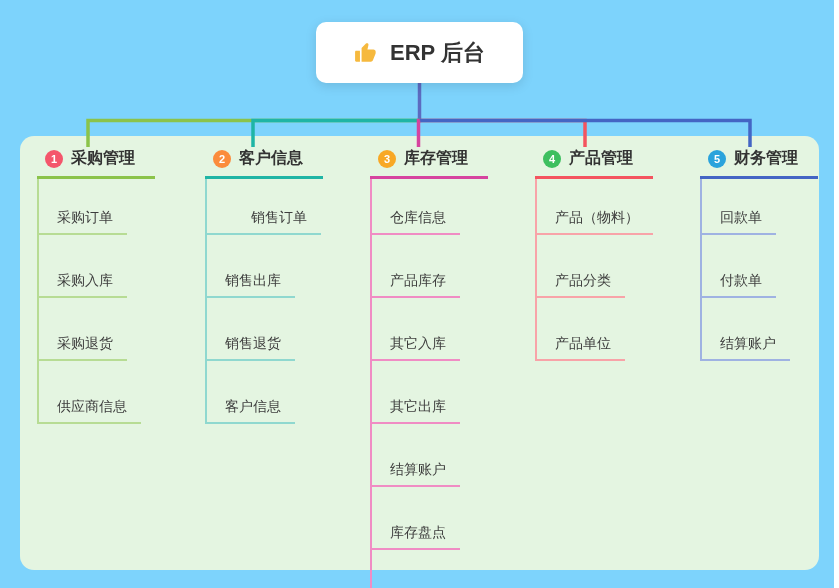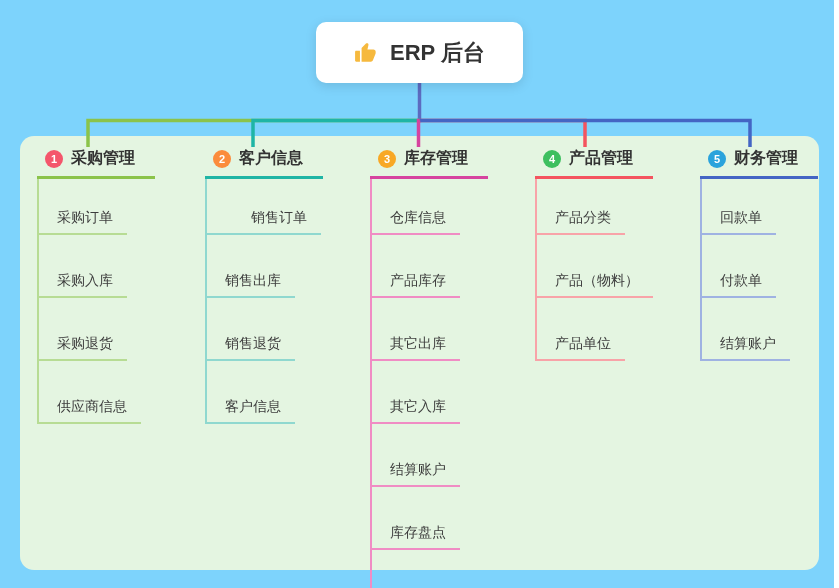--- a/index.html
+++ b/index.html
@@ -131,35 +131,35 @@
       </div>
     </div>
     <div class="branch" style="left: 370px; top: 148px;">
       <div class="branch-header" style="border-bottom-color: rgb(214, 68, 159);">
         <span class="badge" style="background: rgb(248, 168, 37);">3</span>
         <span class="branch-label">库存管理</span>
       </div>
       <div class="branch-items" style="border-left-color: rgb(240, 140, 196);">
         <div class="branch-item" style="border-bottom-color: rgb(240, 140, 196);">仓库信息</div>
         <div class="branch-item" style="border-bottom-color: rgb(240, 140, 196);">产品库存</div>
+        <div class="branch-item" style="border-bottom-color: rgb(240, 140, 196);">其它入库</div>
         <div class="branch-item" style="border-bottom-color: rgb(240, 140, 196);">其它出库</div>
-        <div class="branch-item" style="border-bottom-color: rgb(240, 140, 196);">其它入库</div>
         <div class="branch-item" style="border-bottom-color: rgb(240, 140, 196);">结算账户</div>
         <div class="branch-item" style="border-bottom-color: rgb(240, 140, 196);">库存盘点</div>
         <div class="branch-item" style="border-bottom-color: rgb(240, 140, 196);">出库库明细</div>
       </div>
     </div>
     <div class="branch" style="left: 535px; top: 148px;">
       <div class="branch-header" style="border-bottom-color: rgb(244, 84, 95);">
         <span class="badge" style="background: rgb(61, 191, 95);">4</span>
         <span class="branch-label">产品管理</span>
       </div>
       <div class="branch-items" style="border-left-color: rgb(248, 163, 168);">
+        <div class="branch-item" style="border-bottom-color: rgb(248, 163, 168);">产品（物料）</div>
         <div class="branch-item" style="border-bottom-color: rgb(248, 163, 168);">产品分类</div>
-        <div class="branch-item" style="border-bottom-color: rgb(248, 163, 168);">产品（物料）</div>
         <div class="branch-item" style="border-bottom-color: rgb(248, 163, 168);">产品单位</div>
       </div>
     </div>
     <div class="branch" style="left: 700px; top: 148px;">
       <div class="branch-header" style="border-bottom-color: rgb(68, 101, 196);">
         <span class="badge" style="background: rgb(42, 163, 220);">5</span>
         <span class="branch-label">财务管理</span>
       </div>
       <div class="branch-items" style="border-left-color: rgb(159, 178, 226);">
         <div class="branch-item" style="border-bottom-color: rgb(159, 178, 226);">回款单</div>

